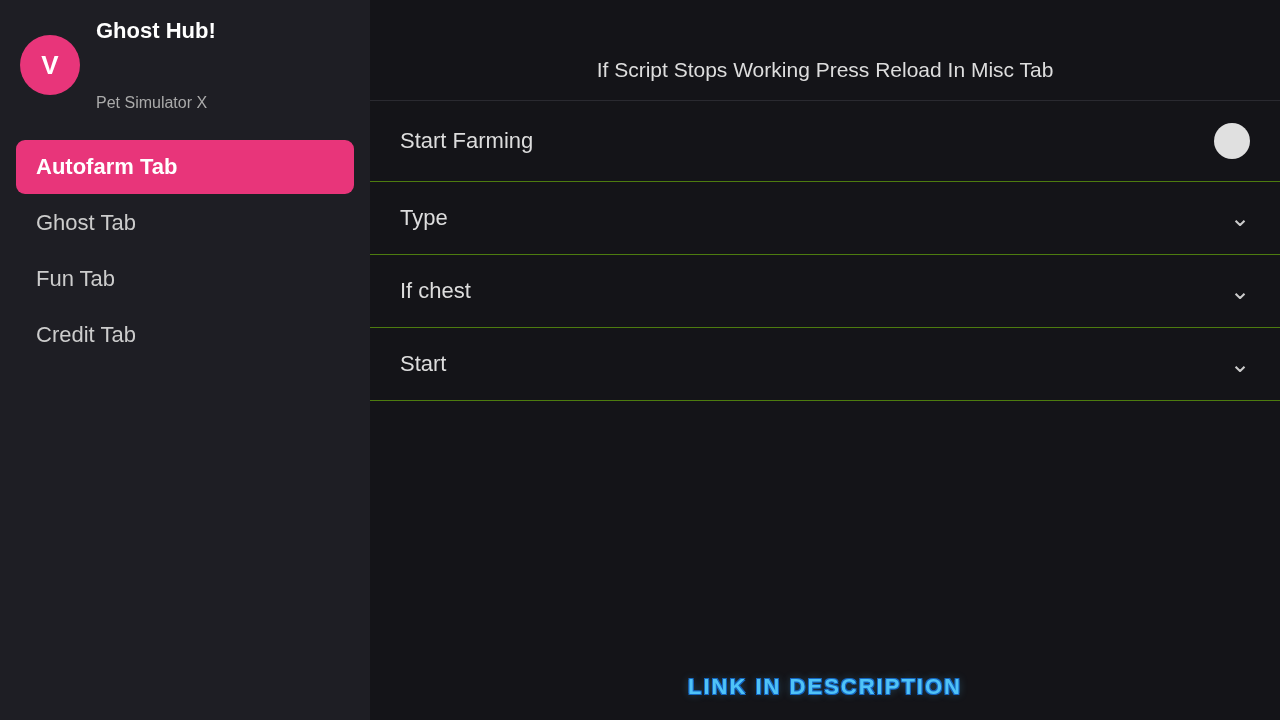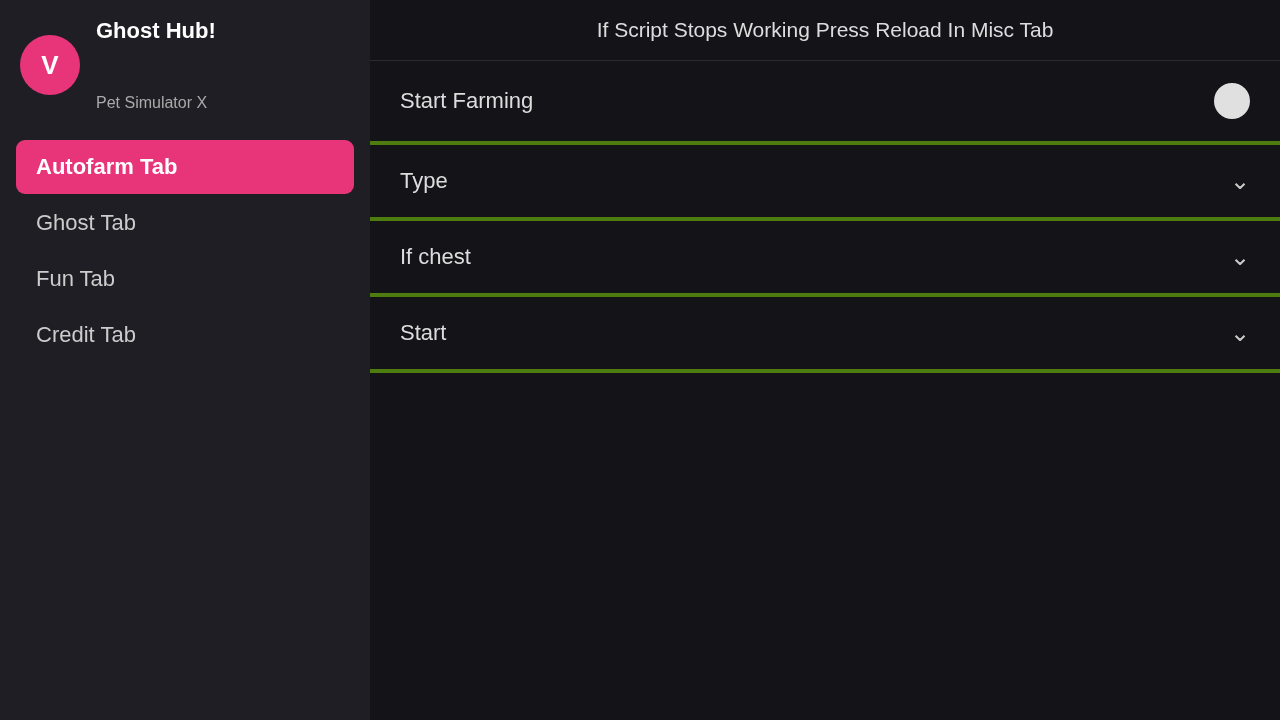--- a/index.html
+++ b/index.html
@@ -95,20 +95,21 @@
       flex: 1;
       background-color: #141418;
       display: flex;
       flex-direction: column;
       position: relative;
     }
 
     .main-header {
       padding: 18px 30px;
       border-bottom: 1px solid #2a2a30;
+      margin-top: 40px;
     }
 
     .main-header-text {
       font-size: 21px;
       color: #dddddd;
       text-align: center;
       font-weight: 400;
     }
 
     .content-area {
@@ -116,21 +117,21 @@
       padding: 0;
       display: flex;
       flex-direction: column;
     }
 
     .row-item {
       display: flex;
       align-items: center;
       justify-content: space-between;
       padding: 22px 30px;
-      border-bottom: 4px solid #4d7c0f;
+      border-bottom: 1px solid #4d7c0f;
     }
 
     .row-label {
       font-size: 22px;
       color: #dddddd;
       font-weight: 400;
     }
 
     .toggle-switch {
       width: 36px;
@@ -211,13 +212,16 @@
       <div class="row-item">
         <span class="row-label">If chest</span>
         <span class="dropdown-arrow">⌄</span>
       </div>
       <div class="row-item">
         <span class="row-label">Start</span>
         <span class="dropdown-arrow">⌄</span>
       </div>
     </div>
 
+  <div class="bottom-banner">
+    <span class="link-text">LINK IN DESCRIPTION</span>
+  </div>
 </div>
 
 </body></html>

